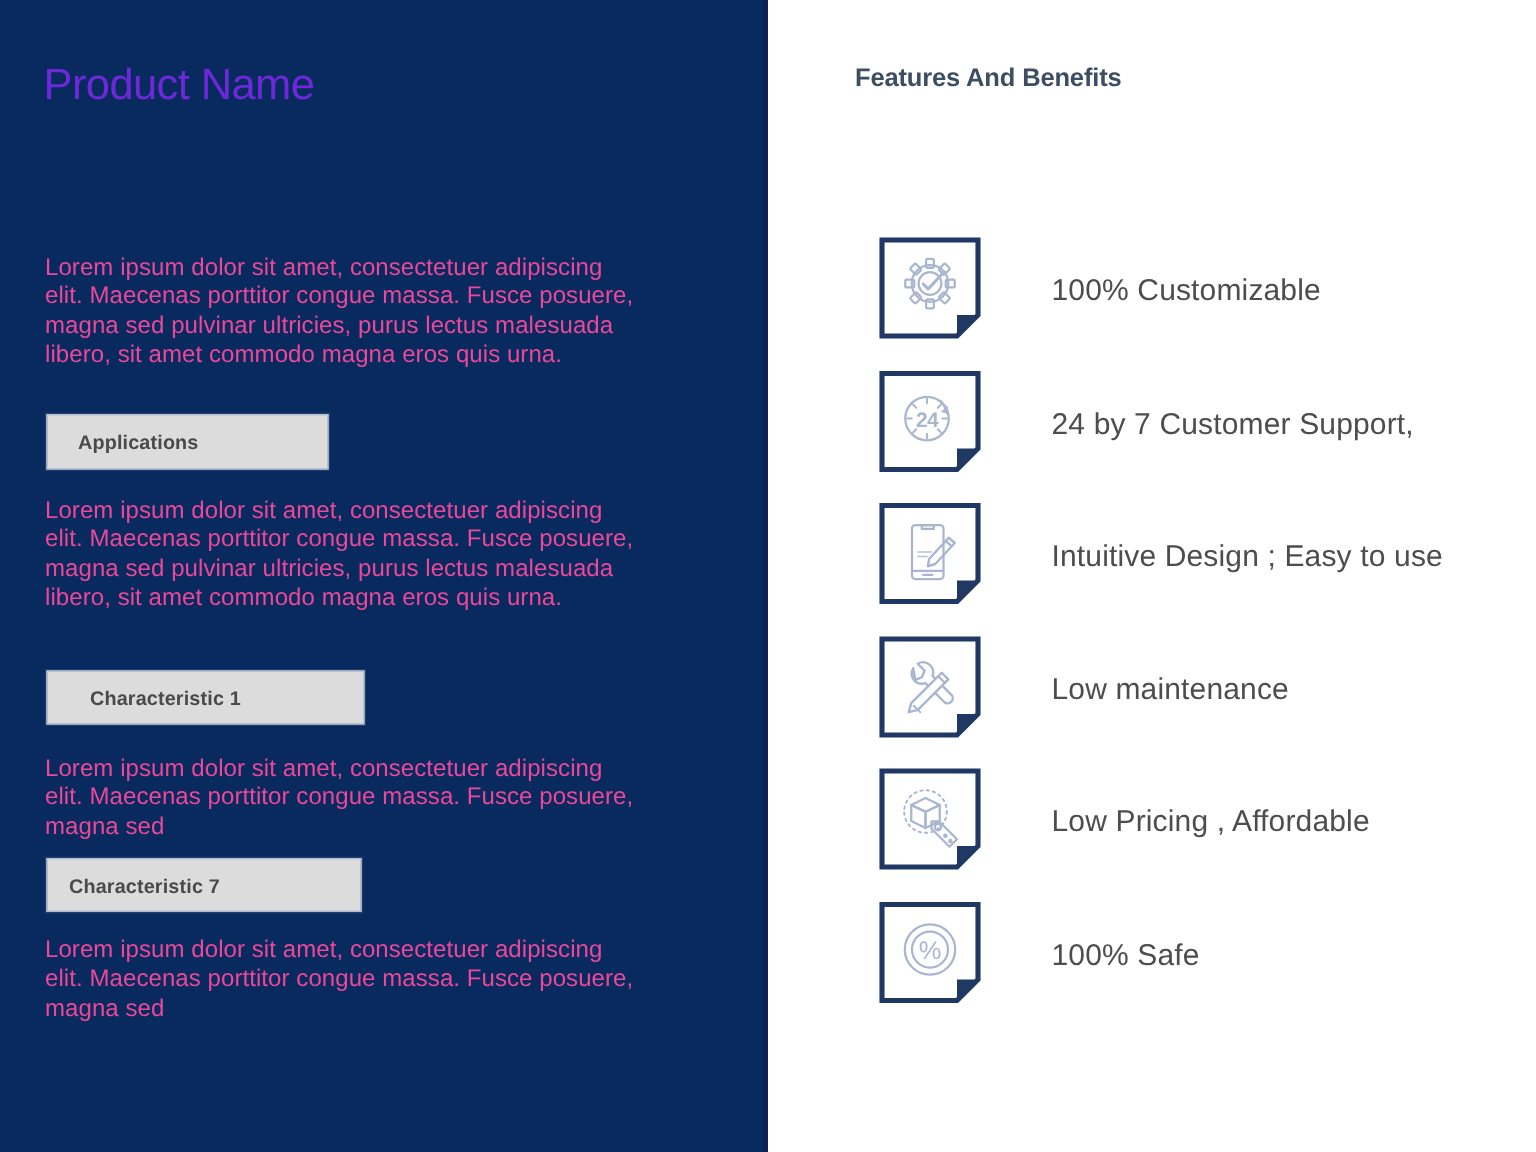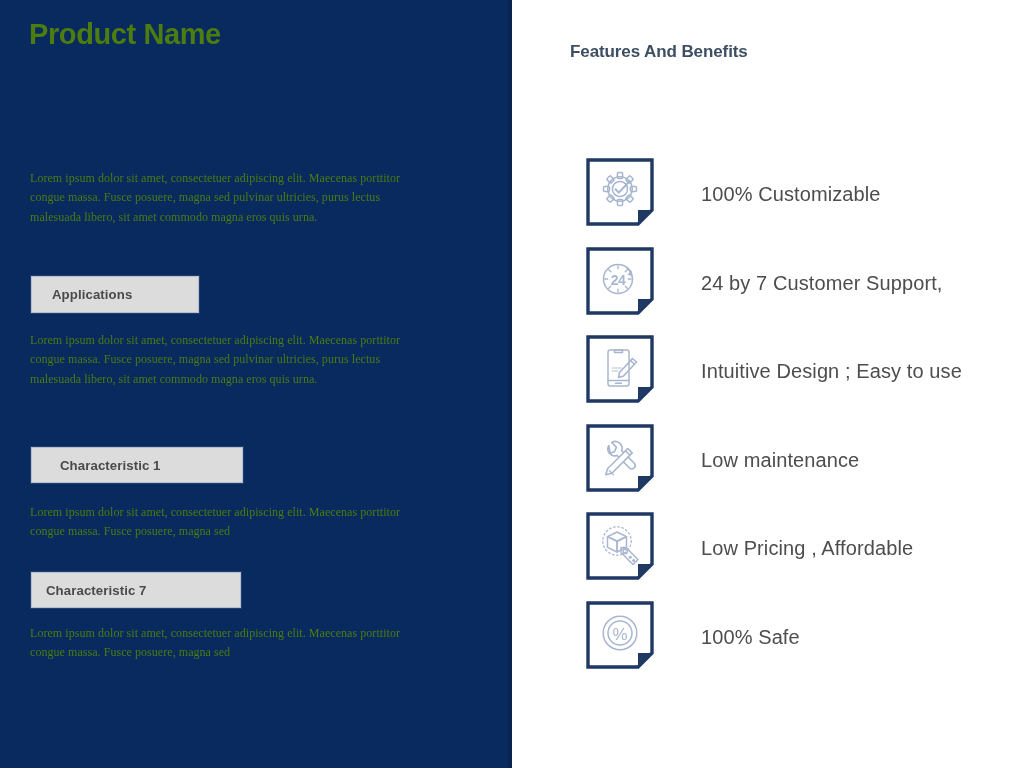--- a/index.html
+++ b/index.html
@@ -24,45 +24,44 @@
   }
   #left-panel-seam {
     position:absolute;
     right:0; top:0;
     width:4px; height:768px;
     background:#0a2352;
   }
 
   #product-title {
     position:absolute;
-    left:29px; top:18px;
+    left:29px; top:41px;
     font-size:29px;
-    font-weight:bold;
-    color:#4d7c0f;
+    font-weight:normal;
+    color:#6d28d9;
     letter-spacing:-0.4px;
   }
 
   #description-heading {
     position:absolute;
     left:30px; top:124px;
     font-size:23px;
     font-weight:normal;
     color:#e8ecf5;
     letter-spacing:0.2px;
   }
 
   .body-text {
     position:absolute;
     left:30px;
     width:400px;
-    font-size:12px;
+    font-size:16px;
     line-height:19.4px;
-    color:#4d7c0f;
+    color:#ec4899;
     letter-spacing:0.05px;
-    font-family:Liberation Serif, serif;
   }
   #desc-body   { top:169px; }
   #apps-body   { top:331px; }
   #char1-body  { top:503px; }
   #char2-body  { top:624px; }
 
   
   .chip {
     position:absolute;
     background:#dcdcdc;
@@ -71,21 +70,21 @@
     align-items:center;
     padding-left:14px;
     box-shadow:0 0 0 1px rgba(255,255,255,0.10);
   }
   .chip span {
     font-size:13.2px;
     font-weight:bold;
     color:#4a4a4a;
     letter-spacing:0.1px;
   }
-  #chip-applications { left:31px; top:276px; width:168px; height:37px;padding-left:20px; }
+  #chip-applications { left:31px; top:276px; width:188px; height:37px;padding-left:20px; }
   #chip-char1        { left:31px; top:447px; width:212px; height:36px;padding-left:28px; }
   #chip-char2        { left:31px; top:572px; width:210px; height:36px; }
 
   
   #features-heading {
     position:absolute;
     left:570px; top:42px;
     font-size:17px;
     font-weight:bold;
     color:#3d4e63;

